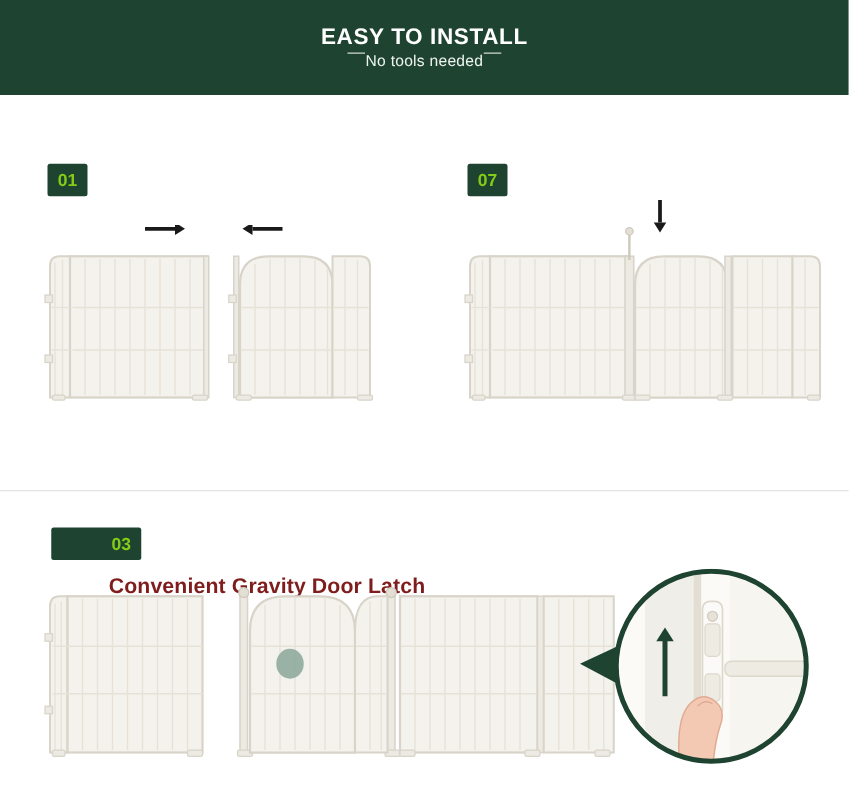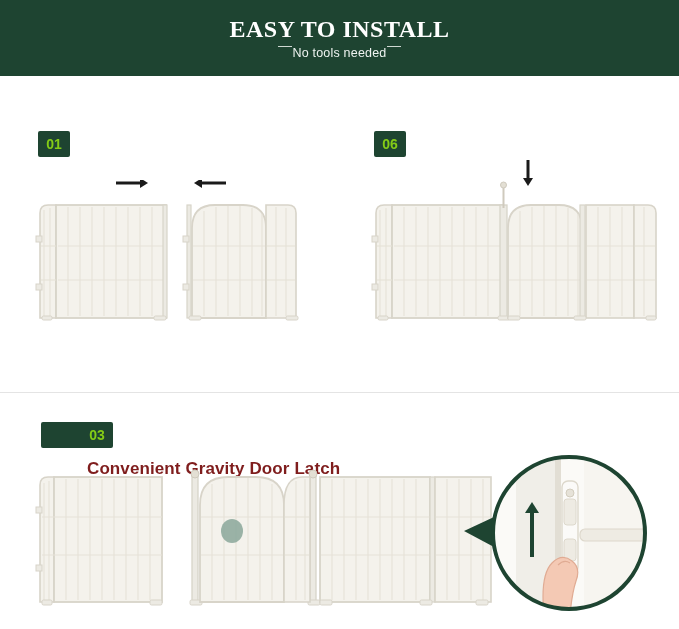--- a/index.html
+++ b/index.html
@@ -23,27 +23,26 @@
     width: 679px;
     height: 76px;
     background: #1e4431;
     display: flex;
     flex-direction: column;
     align-items: center;
     justify-content: center;
   }
   .banner-title {
     color: #ffffff;
-    font-size: 24px;
+    font-size: 18px;
     font-weight: bold;
     letter-spacing: 0.5px;
     line-height: 1.1;
     margin: 0;
     padding: 0 0 3px 0;
-    font-family: Liberation Serif, serif;
   }
   .banner-sub-row {
     display: flex;
     align-items: flex-start;
     gap: 0;
   }
   .banner-dash {
     display: block;
     width: 14px;
     height: 1px;
@@ -198,21 +197,21 @@
   <g>
     <line x1="92" y1="3" x2="116" y2="3" stroke="#1a1a1a" stroke-width="3"></line>
     <path d="M116 -2 l8 5 l-8 5 z" fill="#1a1a1a"></path>
   </g>
   <g>
     <line x1="178" y1="3" x2="202" y2="3" stroke="#1a1a1a" stroke-width="3"></line>
     <path d="M178 -2 l-8 5 l8 5 z" fill="#1a1a1a"></path>
   </g>
 </svg>
 
-<div class="badge" id="badge-02">06</div>
+<div class="badge" id="badge-02">07</div>
 
 <svg class="illus" id="illus-step2" viewBox="0 0 310 180">
 
   <g>
     <path d="M16 53 q0 -8 8 -8 h8 v113 h-16 z" fill="#f4f2ec" stroke="#d8d4c9" stroke-width="1.6"></path>
     <rect x="32" y="45" width="110" height="113" fill="#f4f2ec" stroke="#d8d4c9" stroke-width="1.8"></rect>
     <g stroke="#e6e2d8" stroke-width="1.1">
       <line x1="44" y1="47" x2="44" y2="156"></line>
       <line x1="56" y1="47" x2="56" y2="156"></line>
       <line x1="68" y1="47" x2="68" y2="156"></line>

